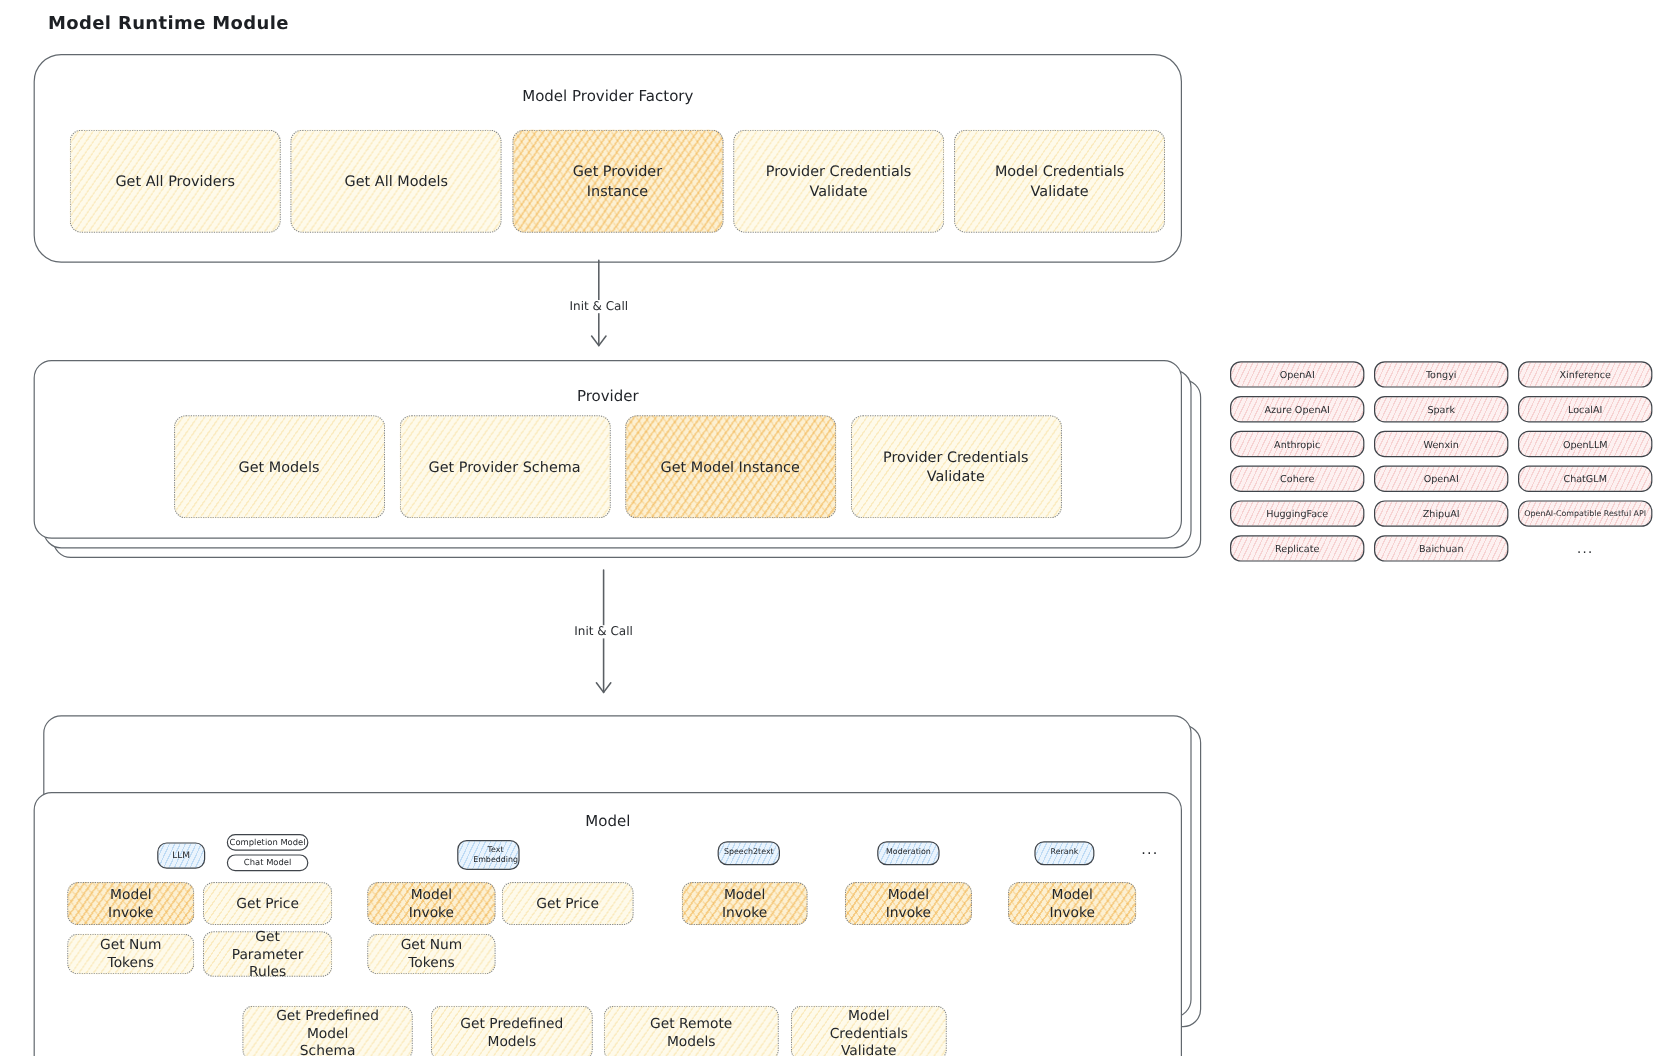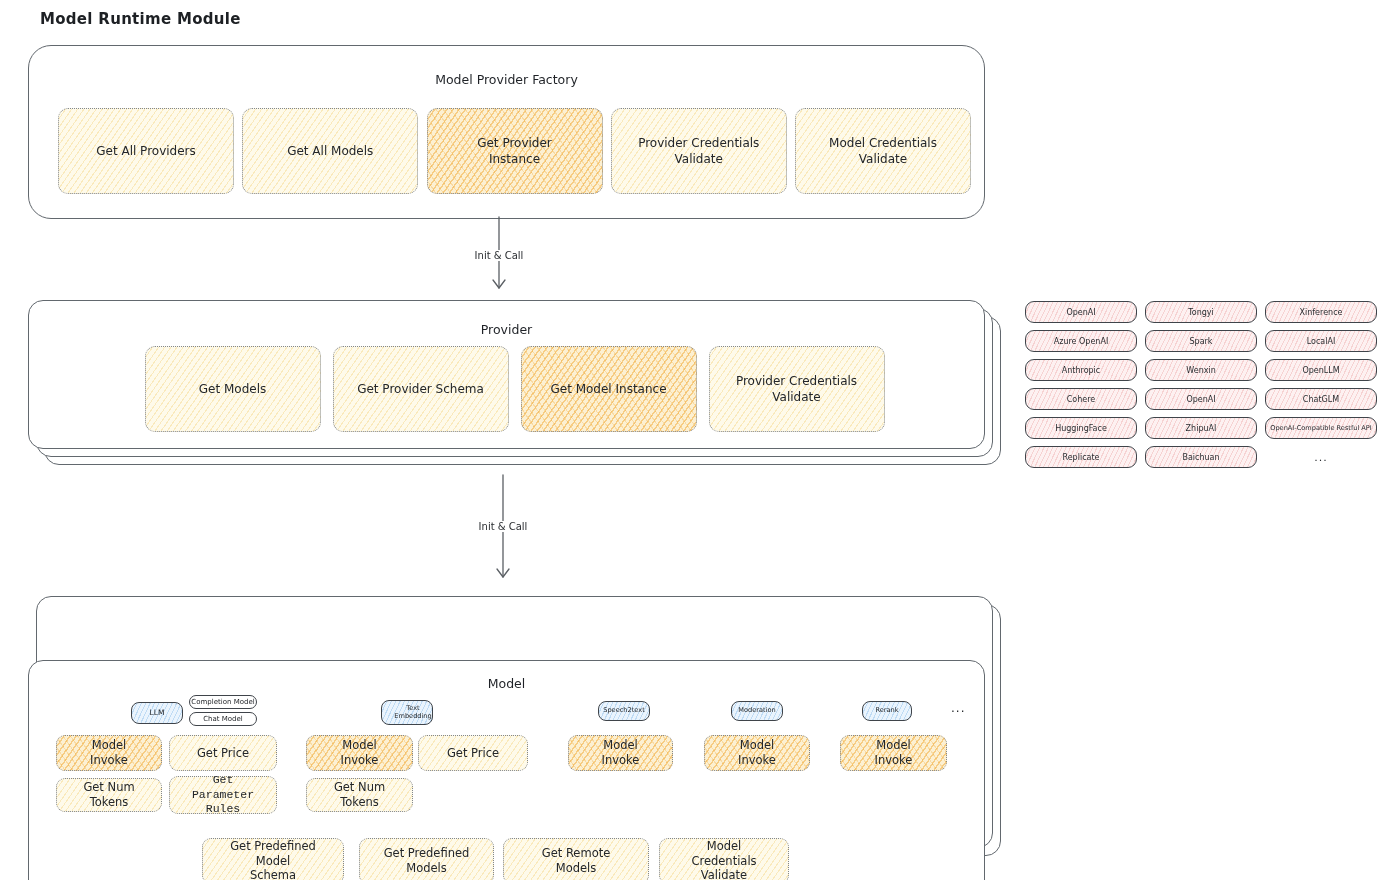--- a/index.html
+++ b/index.html
@@ -150,40 +150,40 @@
     <line x1="10" y1="1" x2="10" y2="103"></line>
     <polyline points="4,95 10,103 16,95"></polyline>
   </svg>
   <div class="arrow-label" style="left:503px; top:521px;">Init &amp; Call</div>
 
   <div class="ghost" style="left:44px; top:604px; width:955px; height:250px;"></div>
   <div class="ghost" style="left:36px; top:596px; width:955px; height:250px;"></div>
   <div class="panel" style="left:28px; top:620px; width:955px; height:250px;margin-top:40px;">
     <div class="panel-title" style="top:15px;">Model</div>
 
-    <div class="tag tag-blue" style="left:102px; top:41px; width:52px; height:22px; font-size:7.5px;">LLM</div>
+    <div class="tag tag-blue" style="left:102px; top:41px; width:40px; height:22px; font-size:7.5px;">LLM</div>
     <div class="tag tag-small" style="left:160px; top:34px; width:68px; height:14px;">Completion Model</div>
     <div class="tag tag-small" style="left:160px; top:51px; width:68px; height:14px;">Chat Model</div>
     <div class="tag tag-blue" style="left:352px; top:39px; width:52px; height:25px; font-size:6.6px;padding-left:12px;">Text
 Embedding</div>
     <div class="tag tag-blue" style="left:569px; top:40px; width:52px; height:20px; font-size:6.6px;">Speech2text</div>
     <div class="tag tag-blue" style="left:702px; top:40px; width:52px; height:20px; font-size:6.6px;">Moderation</div>
     <div class="tag tag-blue" style="left:833px; top:40px; width:50px; height:20px; font-size:6.6px;">Rerank</div>
     <div class="dots" style="left:922px; top:40px;">...</div>
 
     <div class="mbtn fill-orange" style="left:27px;  top:74px; width:106px; height:36px;">Model Invoke</div>
     <div class="mbtn fill-yellow" style="left:140px; top:74px; width:108px; height:36px;">Get Price</div>
     <div class="mbtn fill-orange" style="left:277px; top:74px; width:107px; height:36px;">Model Invoke</div>
     <div class="mbtn fill-yellow" style="left:389px; top:74px; width:110px; height:36px;">Get Price</div>
     <div class="mbtn fill-orange" style="left:539px; top:74px; width:105px; height:36px;">Model Invoke</div>
     <div class="mbtn fill-orange" style="left:675px; top:74px; width:106px; height:36px;">Model Invoke</div>
     <div class="mbtn fill-orange" style="left:811px; top:74px; width:107px; height:36px;">Model Invoke</div>
 
     <div class="mbtn fill-yellow" style="left:27px;  top:117px; width:106px; height:34px;">Get Num Tokens</div>
-    <div class="mbtn fill-yellow" style="left:140px; top:115px; width:108px; height:38px;font-family:Liberation Mono, monospace;">Get Parameter
+    <div class="mbtn fill-yellow" style="left:140px; top:115px; width:108px; height:38px;">Get Parameter
 Rules</div>
     <div class="mbtn fill-yellow" style="left:277px; top:117px; width:107px; height:34px;">Get Num Tokens</div>
 
     <div class="mbtn fill-yellow" style="left:173px; top:177px; width:142px; height:46px;">Get Predefined Model
 Schema</div>
     <div class="mbtn fill-yellow" style="left:330px; top:177px; width:135px; height:46px;">Get Predefined
 Models</div>
     <div class="mbtn fill-yellow" style="left:474px; top:177px; width:146px; height:46px;">Get Remote Models</div>
     <div class="mbtn fill-yellow" style="left:630px; top:177px; width:130px; height:46px;">Model Credentials
 Validate</div>

